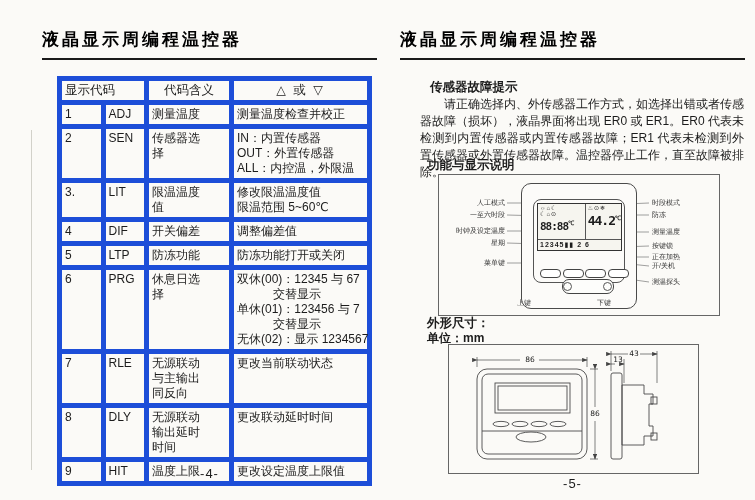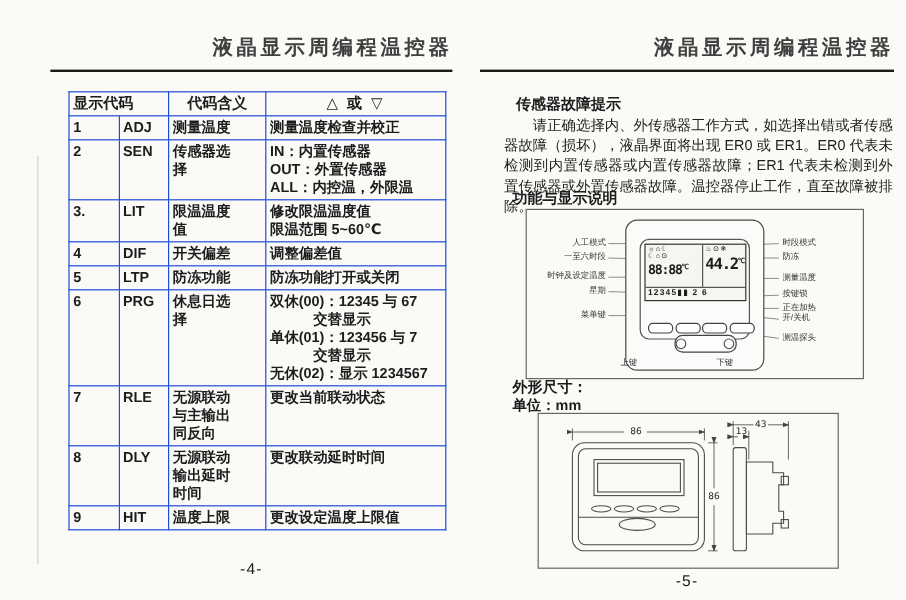--- a/index.html
+++ b/index.html
@@ -7,34 +7,34 @@
     position:relative;width:755px;height:500px;overflow:hidden;
     background:#fbfaf7;
     font-family:"Liberation Sans","DejaVu Sans",sans-serif;
     color:#1c1c1c;
   }
   .page-edge{position:absolute;left:31px;top:130px;width:1px;height:340px;background:#d2d1ca;}
   .page{position:absolute;top:28px;}
   .page-left{left:42px;width:335px;height:460px;}
   .page-right{left:400px;width:345px;height:460px;}
   .doc-title{
-    margin:0;text-align:right;font-size:17px;font-weight:bold;letter-spacing:3px;
-    color:#404040;white-space:nowrap;
+    margin:0;text-align:left;font-size:17px;font-weight:bold;letter-spacing:3px;
+    color:#000000;white-space:nowrap;
   }
   .title-rule{height:2px;background:#1a1a1a;margin-top:7px;}
 
   
   .code-table{
     position:absolute;left:15px;top:48px;width:315px;
     border-collapse:collapse;table-layout:fixed;
     font-size:12px;line-height:15px;
   }
   .code-table th,.code-table td{
-    border:1px solid #1d4ed8;padding:2px 3px;vertical-align:top;
-    font-weight:bold;
+    border:5px solid #1d4ed8;padding:2px 3px;vertical-align:top;
+    font-weight:normal;
   }
   .code-table th{font-size:12.5px;}
   .th-code{width:76px;text-align:left;padding-left:8px;}
   .th-meaning{width:74px;text-align:center;padding-left:6px;}
   .th-arrows{text-align:center;letter-spacing:2px;}
   .c-num{width:27px;padding-left:6px;}
   .c-code{width:43px;padding-left:6px;}
   .c-meaning{width:74px;padding-left:6px;}
   .c-desc{padding-left:6px;margin-top:24px;}
   .code-table div{white-space:nowrap;}

